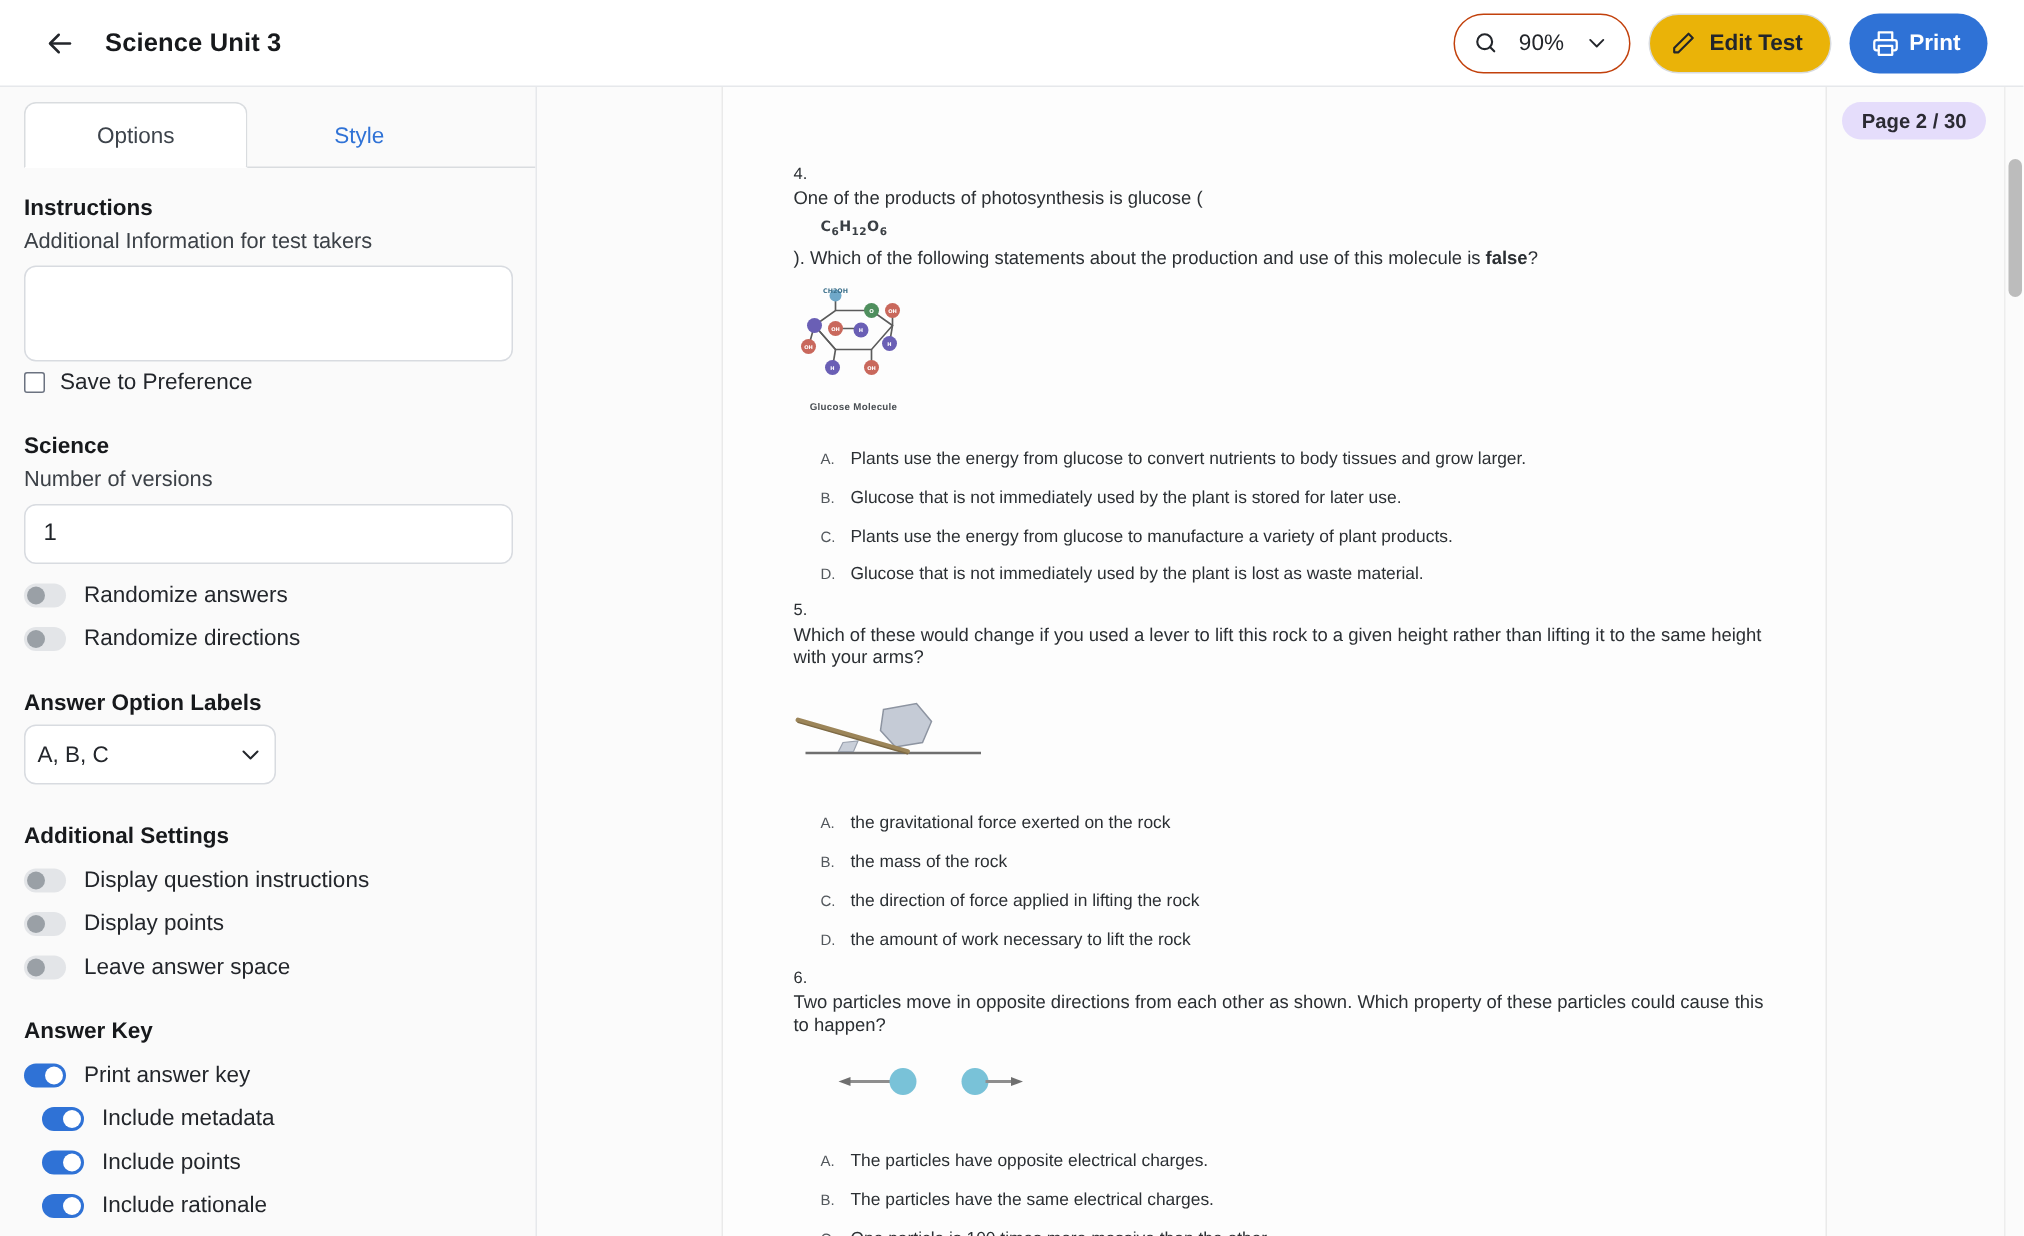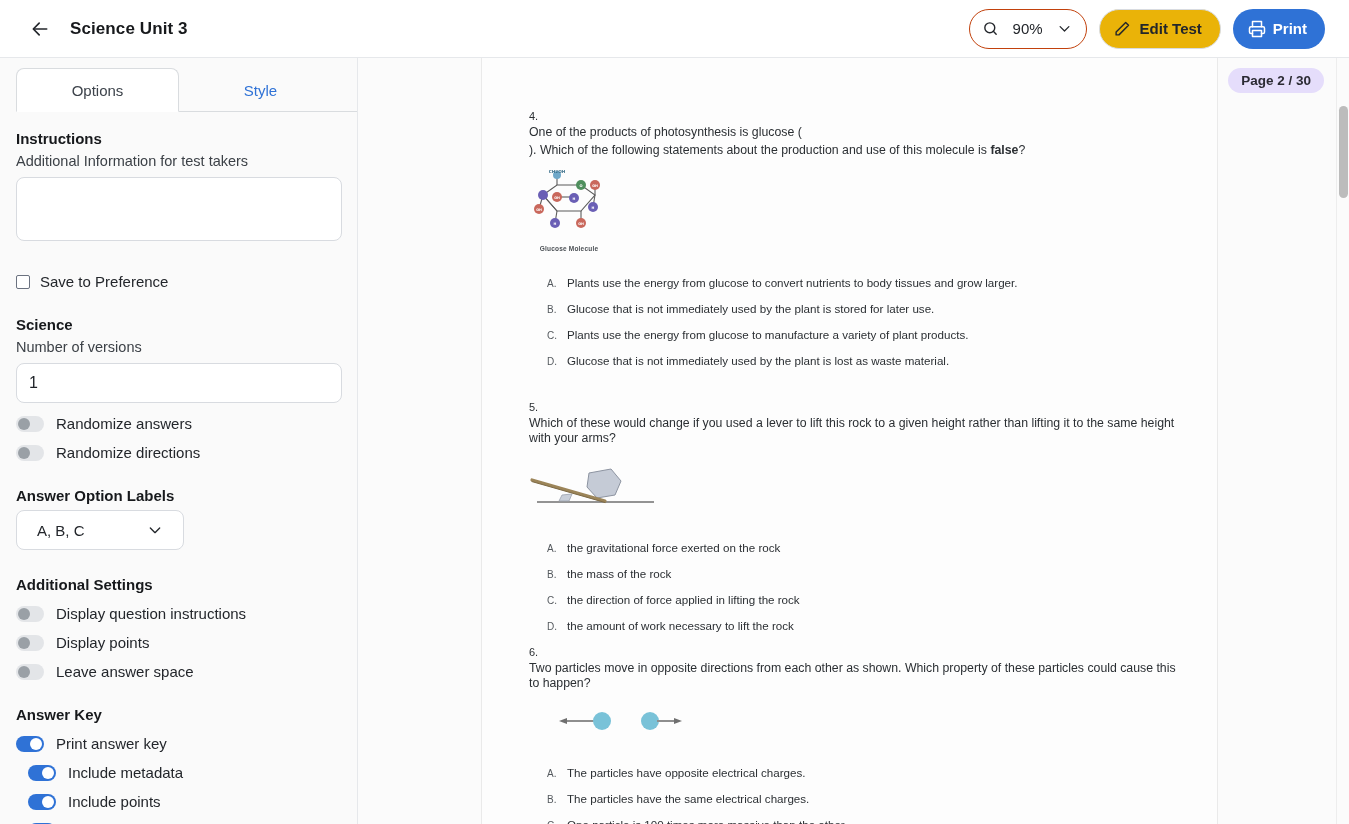--- a/index.html
+++ b/index.html
@@ -74,21 +74,21 @@
   .tabs {
     display: flex; height: 54px; align-items: stretch;
     padding: 10px 16px 0 16px;
     position: relative;
   }
   .tabs:after {
     content: ""; position: absolute; left: 16px; right: 0; bottom: 0;
     height: 1px; background: #d9dcdf;
   }
   .tab {
-    flex: 0 0 auto; width: 163px;
+    flex: 0 0 auto; width: 149px;
     display: flex; align-items: center; justify-content: center;
     font-size: 15px; color: #5a6069; cursor: pointer;
     border-radius: 8px 8px 0 0;
     position: relative;
   }
   .tab.active {
     background: #ffffff;
     border: 1px solid #d9dcdf;
     border-bottom: 1px solid #ffffff;
     color: #3d434b; z-index: 2;
@@ -104,21 +104,21 @@
   .sublabel { font-size: 14.5px; color: #3c4147; margin-bottom: 8px; }
   .ta {
     width: 326px; height: 64px;
     border: 1px solid #d8dbe0; border-radius: 8px;
     background: #fff; resize: none; outline: none;
     font-family: "Liberation Sans", sans-serif; font-size: 14px;
     padding: 8px 10px; color: #1f2328;
   }
   .check-row {
     display: flex; align-items: center; gap: 10px;
-    margin-top: 28px; cursor: pointer;
+    margin-top: 0; cursor: pointer;
   }
   .cbox {
     width: 14px; height: 14px; border: 1.5px solid #6b7280;
     border-radius: 2px; background: #fff; flex: 0 0 auto;
   }
   .check-row span { font-size: 15px; color: #23262b; }
 
   .num-input {
     width: 326px; height: 40px;
     border: 1px solid #d8dbe0; border-radius: 8px;
@@ -143,21 +143,21 @@
     width: 12px; height: 12px; border-radius: 50%;
     background: #9aa0a6;
   }
   .tog.on { background: #2f72d6; }
   .tog.on:after { left: 14px; background: #ffffff; }
 
   .dd {
     width: 168px; height: 40px; margin-top: 2px;
     border: 1px solid #d8dbe0; border-radius: 8px;
     background: #fff; cursor: pointer;
-    display: flex; align-items: center; padding: 0 20px;
+    display: flex; align-items: center; padding: 0 8px;
     font-size: 15px; color: #23262b;
   }
   .dd .caret { margin-left: auto; }
 
   
   .preview {
     position: absolute; top: 58px; left: 358px;
     width: 991px; height: 766px;
     background: #fbfbfb;
     overflow: hidden;
@@ -346,20 +346,21 @@
 
 <div class="preview">
 
   <div class="page-badge">Page 2 / 30</div>
 
   <div class="page">
 
     <div class="qblock" style="top:52px;">
       <div class="qnum">4.</div>
       <div class="qtext">One of the products of photosynthesis is glucose (</div>
+      <div class="formula">C<sub>6</sub>H<sub>12</sub>O<sub>6</sub></div>
       <div class="qtext">). Which of the following statements about the production and use of this molecule is <b>false</b>?</div>
 
       <div class="fig">
         <svg width="80" height="72" viewBox="0 0 80 72">
           <g stroke="#5b5b5b" stroke-width="1.1" fill="none">
             <path d="M14 28 L28 18 L52 18 L66 28 L52 44 L28 44 Z"></path>
             <line x1="28" y1="18" x2="28" y2="8"></line>
             <line x1="14" y1="28" x2="28" y2="44"></line>
             <line x1="14" y1="28" x2="10" y2="42"></line>
             <line x1="28" y1="44" x2="26" y2="56"></line>

